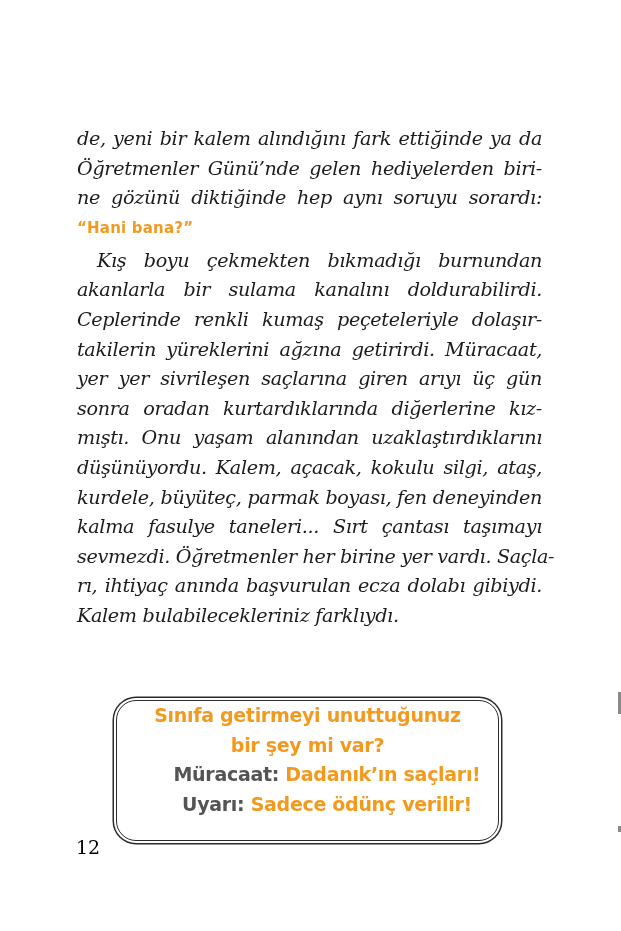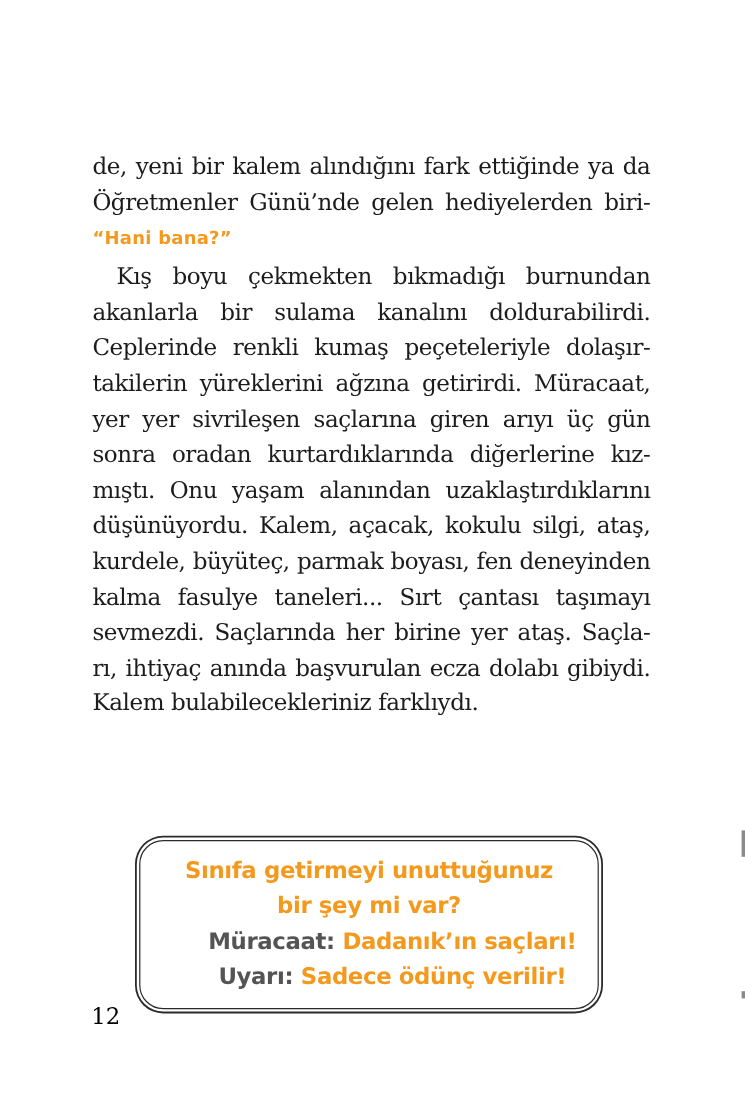--- a/index.html
+++ b/index.html
@@ -4,36 +4,36 @@
   <style>
     html, body { margin: 0; padding: 0; background: #ffffff; }
     body { width: 621px; height: 931px; position: relative; overflow: hidden; }
     .page { position: absolute; left: 0; top: 0; width: 621px; height: 931px; background: #ffffff; }
     .text-block {
       position: absolute; left: 77px; top: 124px; width: 465px;
       font-family: "DejaVu Serif", "Liberation Serif", serif;
       font-size: 19.2px; line-height: 29.6px; color: #1c1c1c;
       letter-spacing: -0.35px;
     }
-    .line { display: block; white-space: nowrap; text-align: justify; text-align-last: justify; height: 29.6px; }
+    .line { display: block; white-space: nowrap; text-align: justify; text-align-last: justify; height: 29.6px; font-style: italic; }
     .line.last { text-align-last: left; }
     .line.indent { padding-left: 20px; }
     .quote {
       display: block; height: 33px; line-height: 30px;
       font-family: "DejaVu Sans", "Liberation Sans", sans-serif;
       font-weight: bold; font-size: 15px; color: #f39a1e; letter-spacing: 0.2px;
     }
     .callout {
       position: absolute; left: 116px; top: 700px; width: 381px; height: 139px;
       border: 1.5px solid #2b2b2b; border-radius: 20px;
       box-shadow: 0 0 0 2px #ffffff, 0 0 0 3.5px #2b2b2b;
       background: #ffffff;
       font-family: "DejaVu Sans", "Liberation Sans", sans-serif;
       font-weight: bold; font-size: 19px; text-align: center;
-      display: flex; flex-direction: column; justify-content: center;
+      display: flex; flex-direction: column; 
       letter-spacing: -0.3px;
     }
     .callout .row { line-height: 29.5px; white-space: nowrap; }
     .orange { color: #f39a1e; }
     .gray { color: #545454; margin-left: 39px; }
     .page-number {
       position: absolute; left: 76px; top: 836px;
       font-family: "DejaVu Serif", "Liberation Serif", serif;
       font-size: 19px; color: #000000;
     }
@@ -41,32 +41,33 @@
       position: absolute; left: 618px; width: 3px; background: #8a8a8a;
     }
   </style>
 </head>
 <body>
 
 <div class="page">
   <div class="text-block">
     <span class="line">de, yeni bir kalem alındığını fark ettiğinde ya da</span>
     <span class="line">Öğretmenler Günü’nde gelen hediyelerden biri-</span>
+    <span class="line">ne gözünü diktiğinde hep aynı soruyu sorardı:</span>
     <span class="quote">“Hani bana?”</span>
     <span class="line indent">Kış boyu çekmekten bıkmadığı burnundan</span>
     <span class="line">akanlarla bir sulama kanalını doldurabilirdi.</span>
     <span class="line">Ceplerinde renkli kumaş peçeteleriyle dolaşır-</span>
     <span class="line">takilerin yüreklerini ağzına getirirdi. Müracaat,</span>
     <span class="line">yer yer sivrileşen saçlarına giren arıyı üç gün</span>
     <span class="line">sonra oradan kurtardıklarında diğerlerine kız-</span>
     <span class="line">mıştı. Onu yaşam alanından uzaklaştırdıklarını</span>
     <span class="line">düşünüyordu. Kalem, açacak, kokulu silgi, ataş,</span>
     <span class="line">kurdele, büyüteç, parmak boyası, fen deneyinden</span>
     <span class="line">kalma fasulye taneleri... Sırt çantası taşımayı</span>
-    <span class="line">sevmezdi. Saçlarında her birine yer ataş. Saçla-</span>
+    <span class="line">sevmezdi. Öğretmenler her birine yer vardı. Saçla-</span>
     <span class="line">rı, ihtiyaç anında başvurulan ecza dolabı gibiydi.</span>
     <span class="line last">Kalem bulabilecekleriniz farklıydı.</span>
   </div>
 
   <div class="callout">
     <div class="row orange">Sınıfa getirmeyi unuttuğunuz</div>
     <div class="row orange">bir şey mi var?</div>
     <div class="row">
       <span class="gray">Müracaat:</span>
       <span class="orange">Dadanık’ın saçları!</span>

